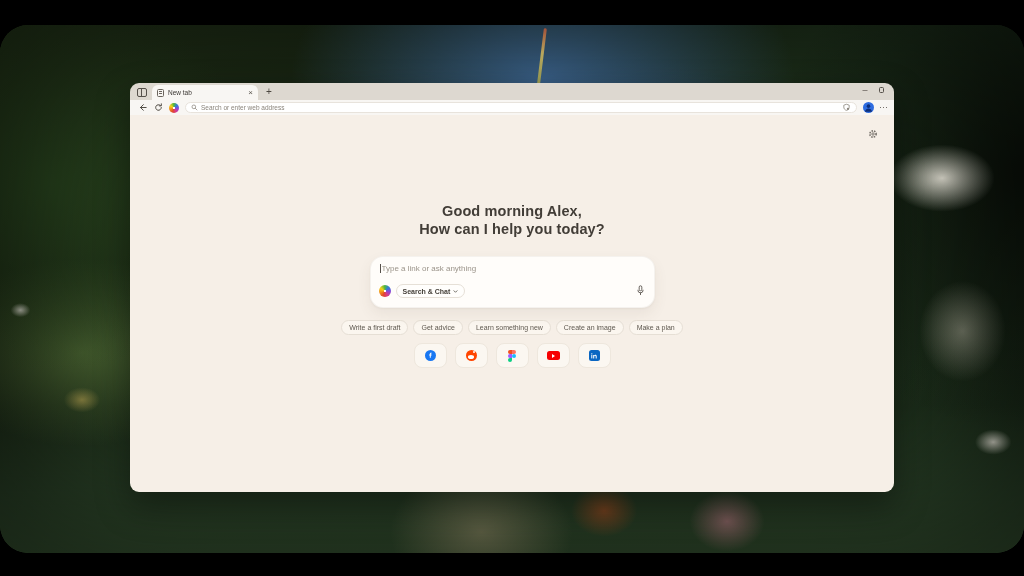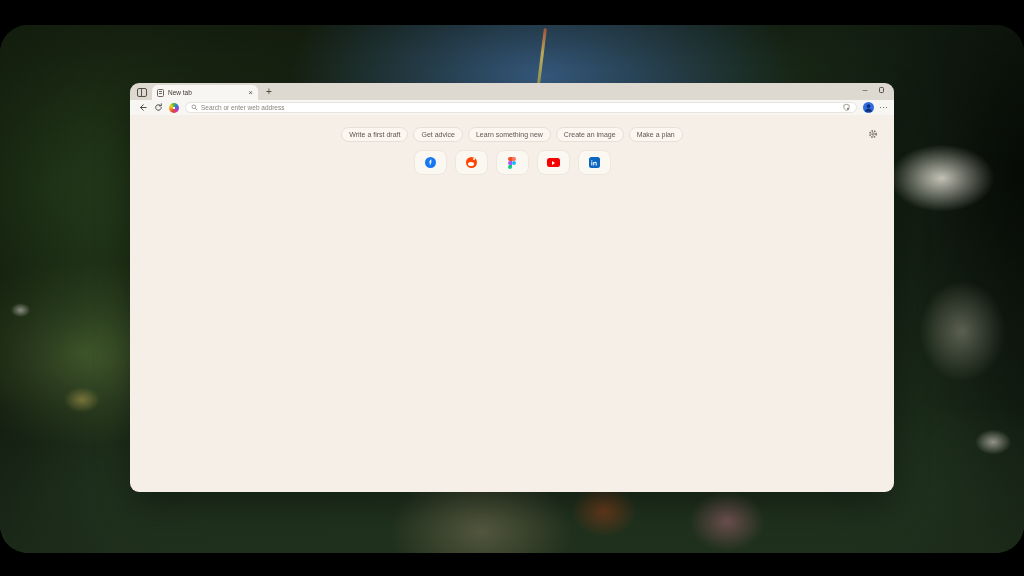--- a/index.html
+++ b/index.html
@@ -189,21 +189,46 @@
     </div>
 
     <div class="content">
       <span class="gear-btn">
         <svg width="10" height="10" viewBox="0 0 16 16">
             <circle cx="8" cy="8" r="5" fill="none" stroke="#75706a" stroke-width="2.6" stroke-dasharray="2.4 1.7"></circle>
             <circle cx="8" cy="8" r="1.9" fill="none" stroke="#75706a" stroke-width="1.5"></circle>
           </svg>
       </span>
 
-
+      <div class="greeting">
+        <div>Good morning Alex,</div>
+        <div>How can I help you today?</div>
+      </div>
+
+      <div class="card">
+        <div class="ask-wrap">
+          <span class="caret"></span>
+          <input class="ask-input" type="text" placeholder="Type a link or ask anything" style="">
+        </div>
+        <div class="card-bottom">
+          <span class="logo-sm"></span>
+          <span class="mode-pill">
+            <span>Search &amp; Chat</span>
+            <svg width="5" height="5" viewBox="0 0 16 16">
+                <path d="m3 5.5 5 5 5-5" fill="none" stroke="#46413a" stroke-width="2.4" stroke-linecap="round" stroke-linejoin="round"></path>
+              </svg>
+          </span>
+          <span class="mic-btn">
+            <svg width="9" height="11" viewBox="0 0 16 20">
+                <rect x="5.6" y="1.5" width="4.8" height="9" rx="2.4" fill="none" stroke="#55504a" stroke-width="1.6"></rect>
+                <path d="M3.2 9.5a4.8 4.8 0 0 0 9.6 0M8 14.3v3.2" fill="none" stroke="#55504a" stroke-width="1.6" stroke-linecap="round"></path>
+              </svg>
+          </span>
+        </div>
+      </div>
 
       <div class="chips">
         <span class="chip">Write a first draft</span>
         <span class="chip">Get advice</span>
         <span class="chip">Learn something new</span>
         <span class="chip">Create an image</span>
         <span class="chip">Make a plan</span>
       </div>
 
       <div class="tiles">

